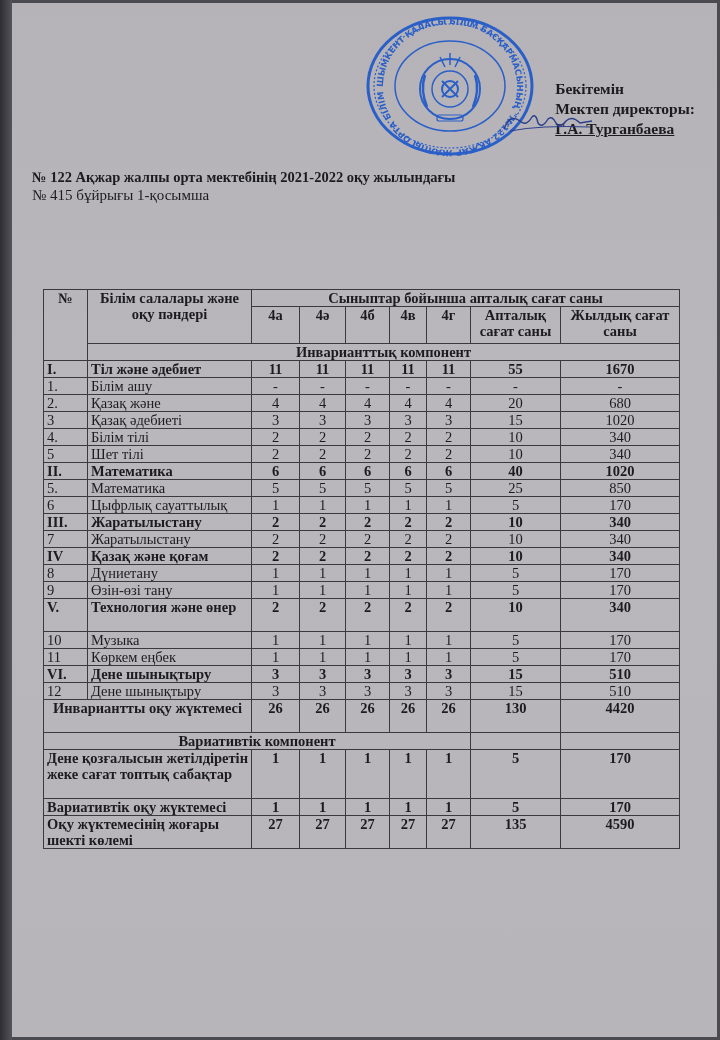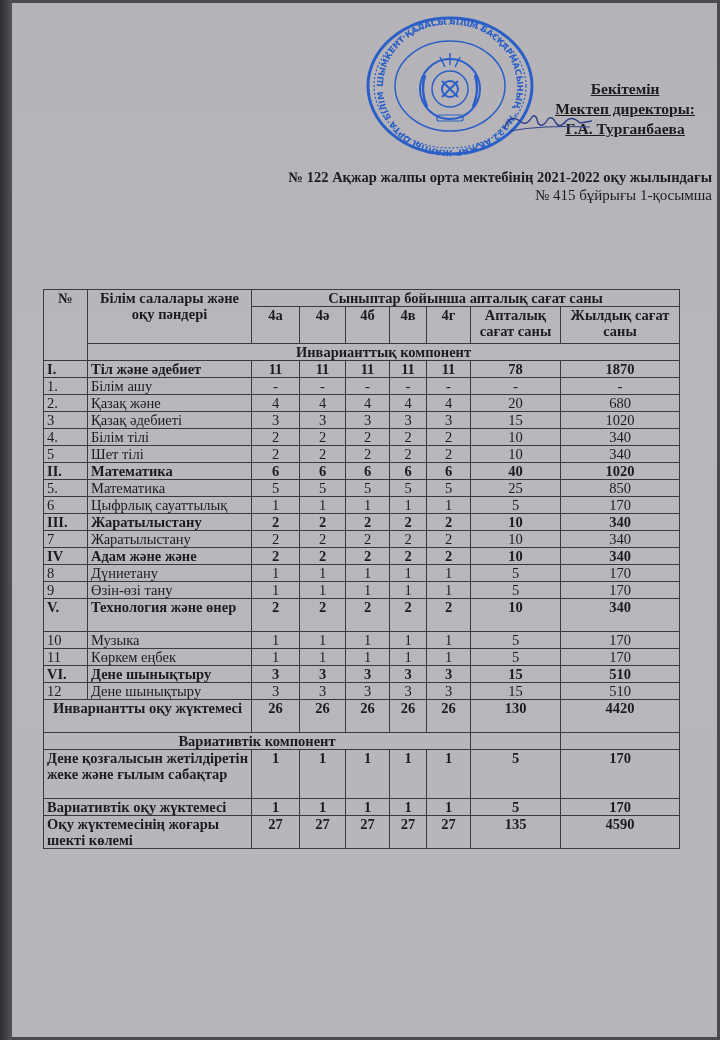--- a/index.html
+++ b/index.html
@@ -14,29 +14,29 @@
     background: linear-gradient(180deg, #b5b3b8 0%, #b9b7bc 40%, #b7b5ba 100%);
   }
   .page-shadow-left {
     position: absolute; left: 0; top: 0; width: 12px; height: 1040px;
     background: linear-gradient(90deg, #2d2d33, #55545a);
   }
   .stamp {
     position: absolute; left: 353px; top: 12px; width: 170px; height: 142px;
   }
   .approve {
-    position: absolute; right: 22px; top: 76px; text-align: center;
-    font-weight: bold; font-size: 15.5px; line-height: 20px; text-decoration: underline;
+    position: absolute; right: 22px; top: 76px; text-align: left;
+    font-weight: bold; font-size: 15.5px; line-height: 20px;
   }
   .approve .sigline { text-decoration: underline; }
   .signature {
     position: absolute; left: 488px; top: 106px; width: 95px; height: 26px;
   }
   .titles {
-    position: absolute; left: 20px; top: 166px; width: 680px; text-align: right;
+    position: absolute; left: 20px; top: 166px; width: 680px; text-align: left;
   }
   .t1 { font-weight: bold; font-size: 14.5px; line-height: 17px; }
   .t2 { font-size: 15px; line-height: 18px; }
   table.plan {
     position: absolute; left: 31px; top: 286px;
     border-collapse: collapse; table-layout: fixed;
     width: 636px; font-size: 14.5px;
   }
   table.plan td {
     border: 1.3px solid #3a3a3e; padding: 0 3px; vertical-align: top;
@@ -119,22 +119,22 @@
         <td colspan="8">Инварианттық компонент</td>
       </tr>
     <tr>
           <td class="b">I.</td>
           <td class="b">Тіл және әдебиет</td>
           <td class="c b">11</td>
           <td class="c b">11</td>
           <td class="c b">11</td>
           <td class="c b">11</td>
           <td class="c b">11</td>
-          <td class="c b">78</td>
-          <td class="c b">1870</td>
+          <td class="c b">55</td>
+          <td class="c b">1670</td>
         </tr>
         <tr>
           <td class="">1.</td>
           <td class="">Білім ашу</td>
           <td class="c">-</td>
           <td class="c">-</td>
           <td class="c">-</td>
           <td class="c">-</td>
           <td class="c">-</td>
           <td class="c">-</td>
@@ -234,21 +234,21 @@
           <td class="c">2</td>
           <td class="c">2</td>
           <td class="c">2</td>
           <td class="c">2</td>
           <td class="c">2</td>
           <td class="c">10</td>
           <td class="c">340</td>
         </tr>
         <tr>
           <td class="b">IV</td>
-          <td class="b">Адам және және</td>
+          <td class="b">Қазақ және қоғам</td>
           <td class="c b">2</td>
           <td class="c b">2</td>
           <td class="c b">2</td>
           <td class="c b">2</td>
           <td class="c b">2</td>
           <td class="c b">10</td>
           <td class="c b">340</td>
         </tr>
         <tr>
           <td class="">8</td>
@@ -336,21 +336,21 @@
           <td class="c b">26</td>
           <td class="c b">130</td>
           <td class="c b">4420</td>
         </tr>
         <tr>
           <td colspan="7" class="c b">Вариативтік компонент</td>
           <td></td>
           <td></td>
         </tr>
         <tr>
-          <td colspan="2" class="b wrap" style="height:48px">Дене қозғалысын жетілдіретін жеке және ғылым сабақтар</td>
+          <td colspan="2" class="b wrap" style="height:48px">Дене қозғалысын жетілдіретін жеке сағат топтық сабақтар</td>
           <td class="c b">1</td>
           <td class="c b">1</td>
           <td class="c b">1</td>
           <td class="c b">1</td>
           <td class="c b">1</td>
           <td class="c b">5</td>
           <td class="c b">170</td>
         </tr>
         <tr>
           <td colspan="2" class="b">Вариативтік оқу жүктемесі</td>

